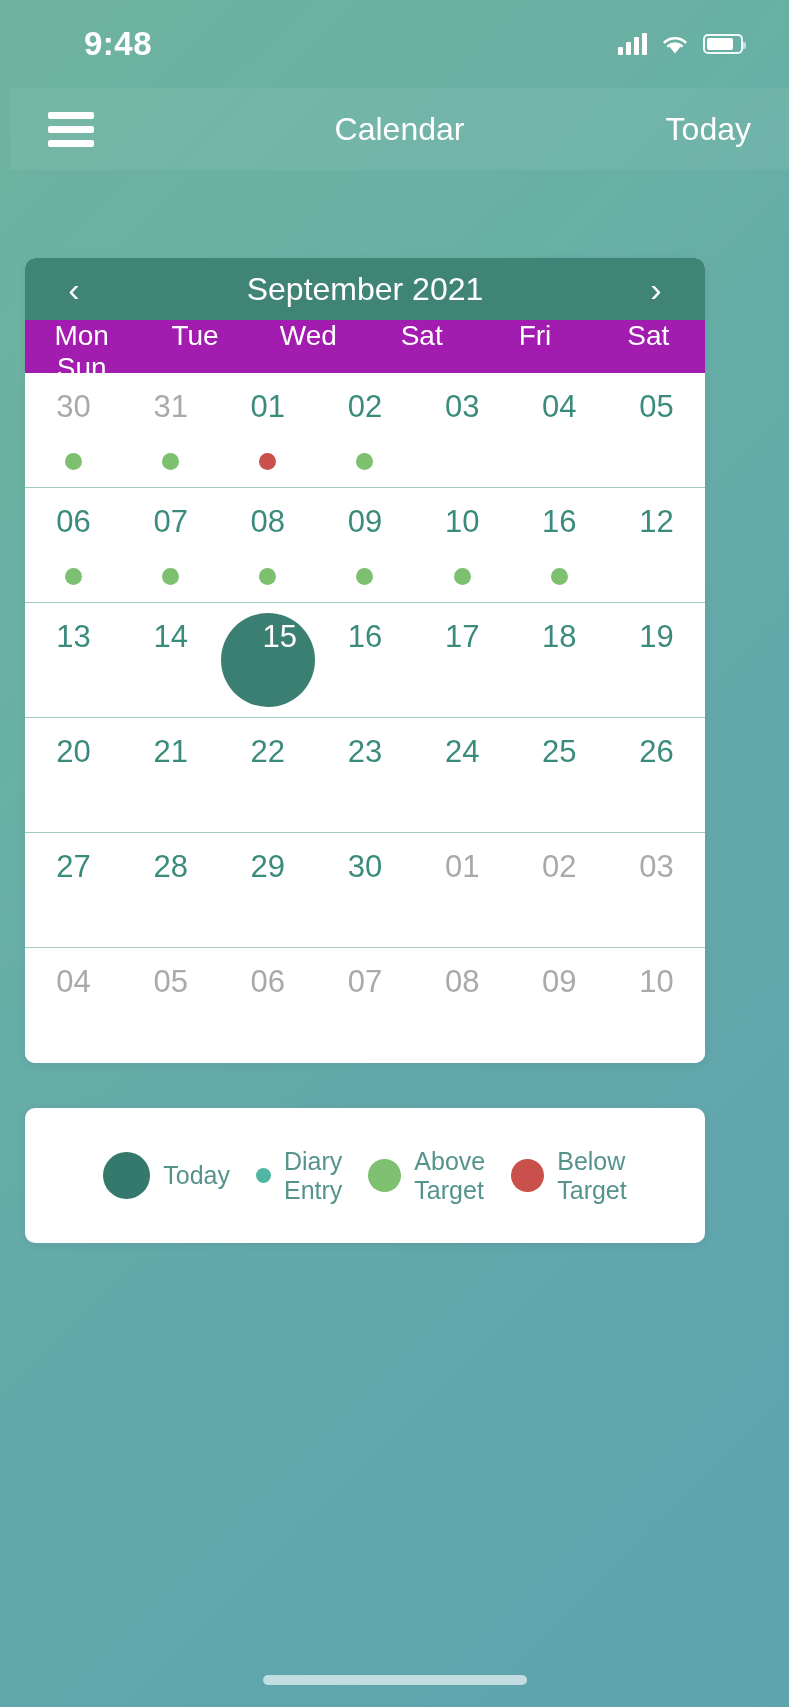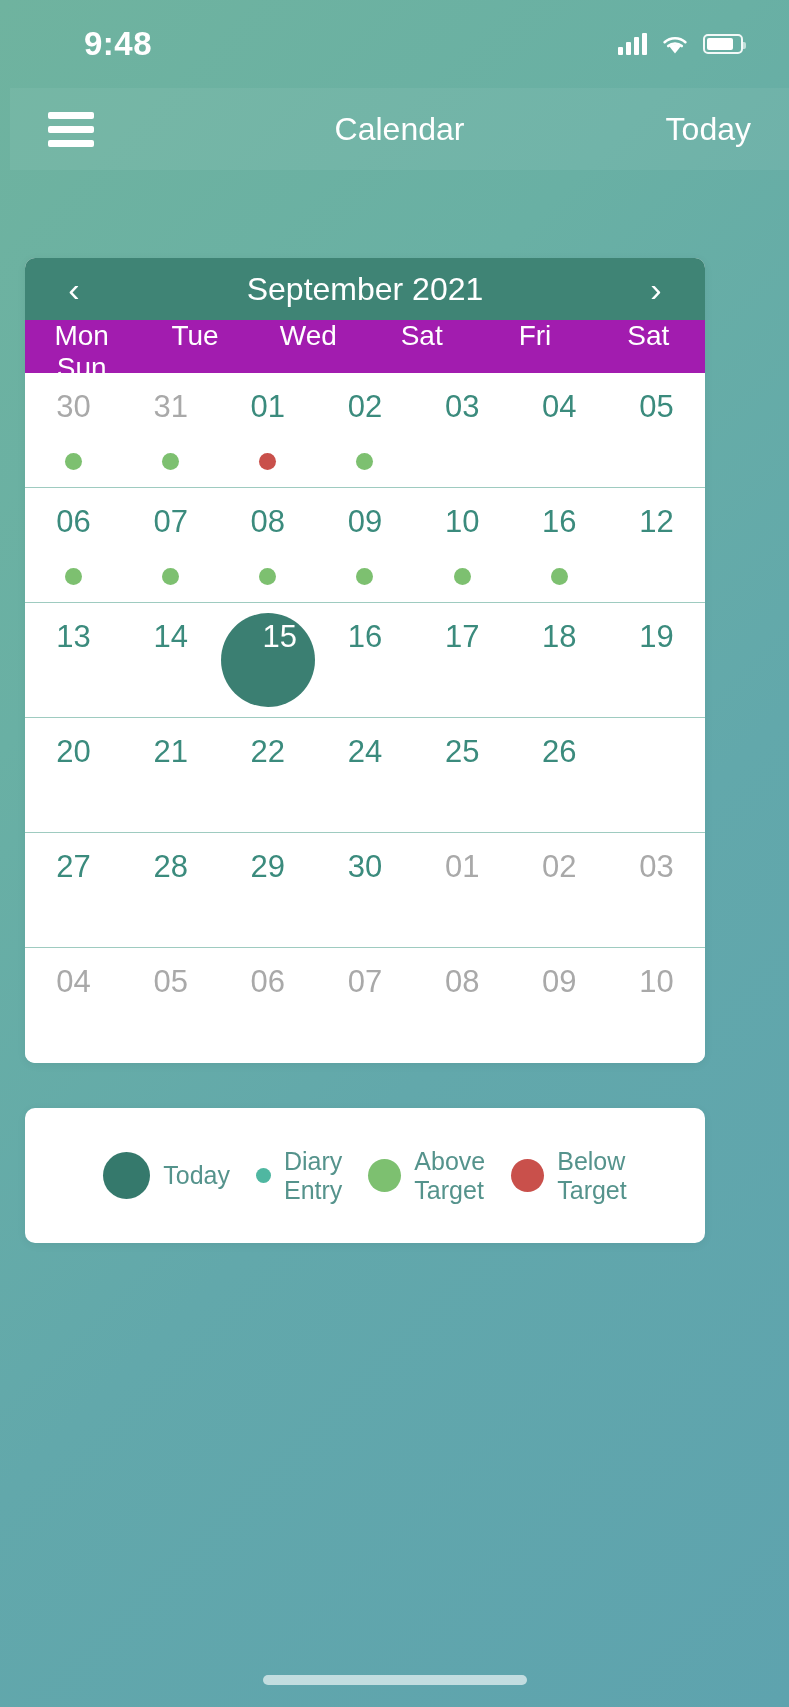--- a/index.html
+++ b/index.html
@@ -314,20 +314,24 @@
         </div>
         <div class="day">
           <span class="num">21</span>
           <span class="dot none"></span>
         </div>
         <div class="day">
           <span class="num">22</span>
           <span class="dot none"></span>
         </div>
         <div class="day">
+          <span class="num">23</span>
+          <span class="dot none"></span>
+        </div>
+        <div class="day">
           <span class="num">24</span>
           <span class="dot none"></span>
         </div>
         <div class="day">
           <span class="num">25</span>
           <span class="dot none"></span>
         </div>
         <div class="day">
           <span class="num">26</span>
           <span class="dot none"></span>

